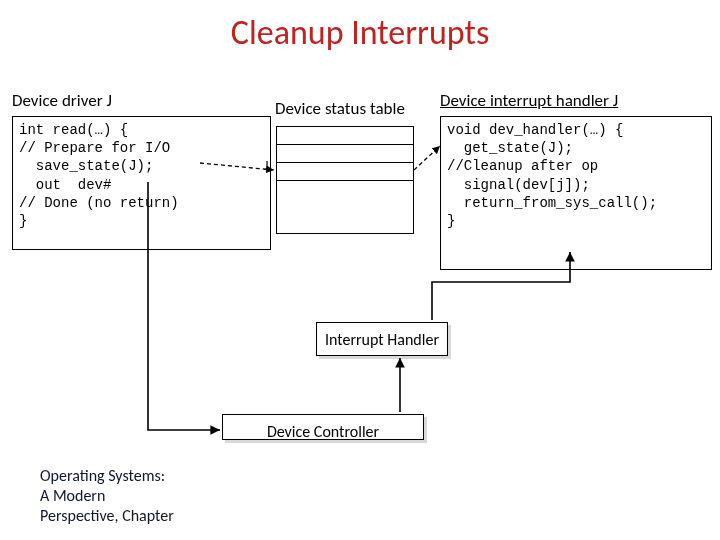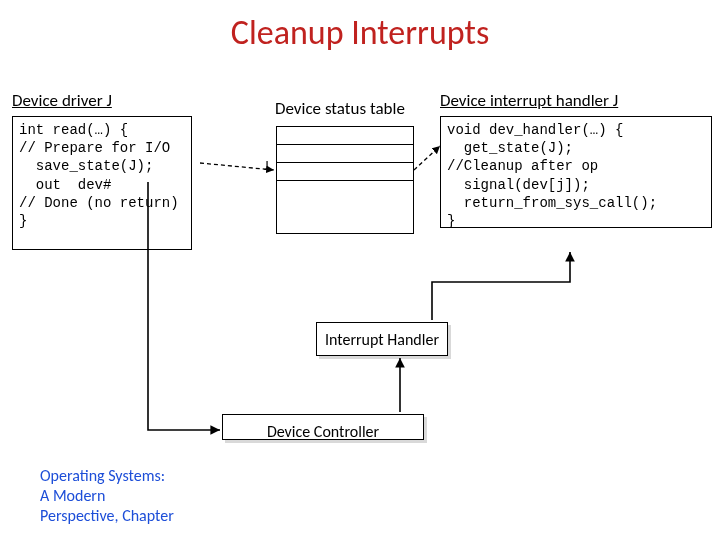--- a/index.html
+++ b/index.html
@@ -19,36 +19,36 @@
     width: 100%;
     text-align: center;
     font-size: 34px;
     color: #c0221f;
   }
   .label {
     position: absolute;
     font-size: 17px;
     color: #000;
   }
-  .driver-label { top: 90px; left: 12px; text-decoration: underline; }
+  .driver-label { top: 90px; left: 12px; }
   .status-label { top: 98px; left: 258px; margin-left: 17px; }
   .handler-label { top: 90px; left: 440px; text-decoration: underline; }
 
   .code-box {
     position: absolute;
     border: 1.5px solid #000;
     font-family: "Courier New", monospace;
     font-size: 14px;
     line-height: 1.3;
     padding: 4px 6px;
     white-space: pre;
     background: #fff;
   }
-  .driver-code { top: 116px; left: 12px; width: 180px; height: 134px; }
-  .handler-code { top: 116px; left: 440px; width: 272px; height: 112px; }
+  .driver-code { top: 116px; left: 12px; width: 259px; height: 134px; }
+  .handler-code { top: 116px; left: 440px; width: 272px; height: 154px; }
 
   .status-table {
     position: absolute;
     top: 126px;
     left: 276px;
     width: 138px;
     height: 108px;
     border: 1.5px solid #000;
     background: #fff;
   }
@@ -93,21 +93,21 @@
     line-height: 34px;
     font-size: 16px;
   }
 
   .footer {
     position: absolute;
     top: 466px;
     left: 40px;
     font-size: 16px;
     line-height: 1.25;
-    color: #1d4ed8;
+    color: #0f172a;
     white-space: pre;
   }
 
   svg.overlay {
     position: absolute;
     top: 0; left: 0;
     width: 720px; height: 540px;
     pointer-events: none;
   }
 </style>

